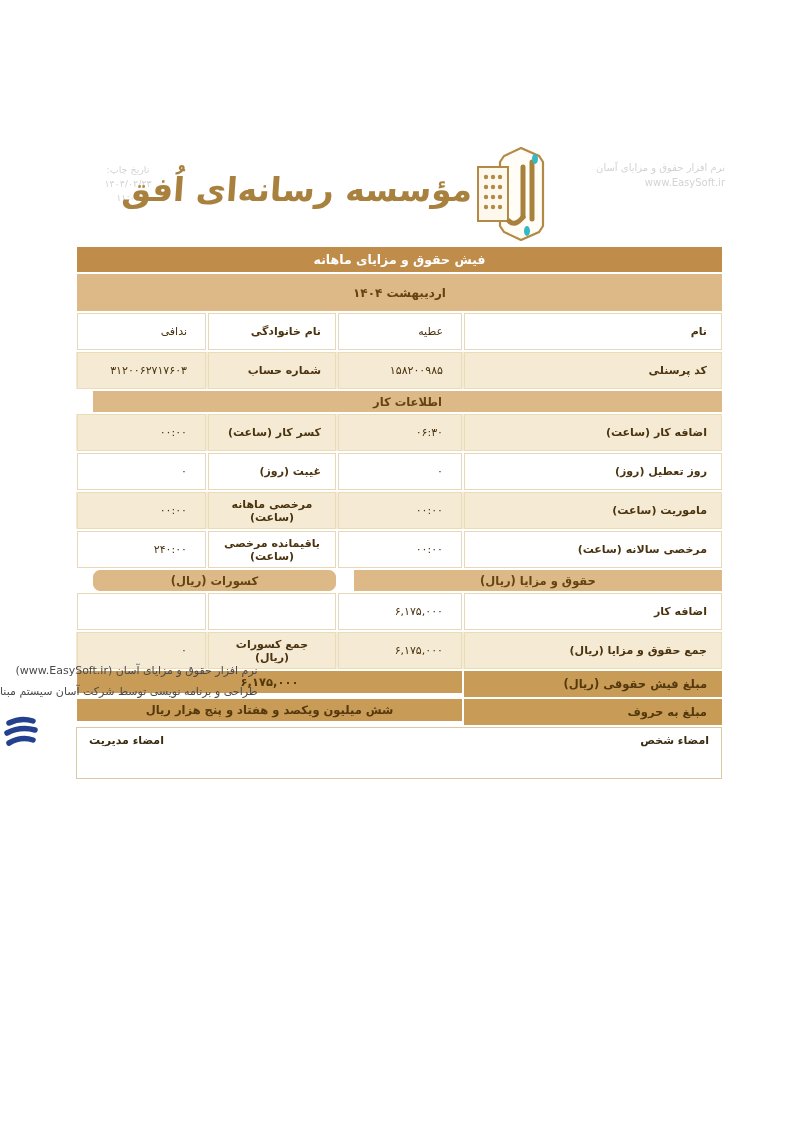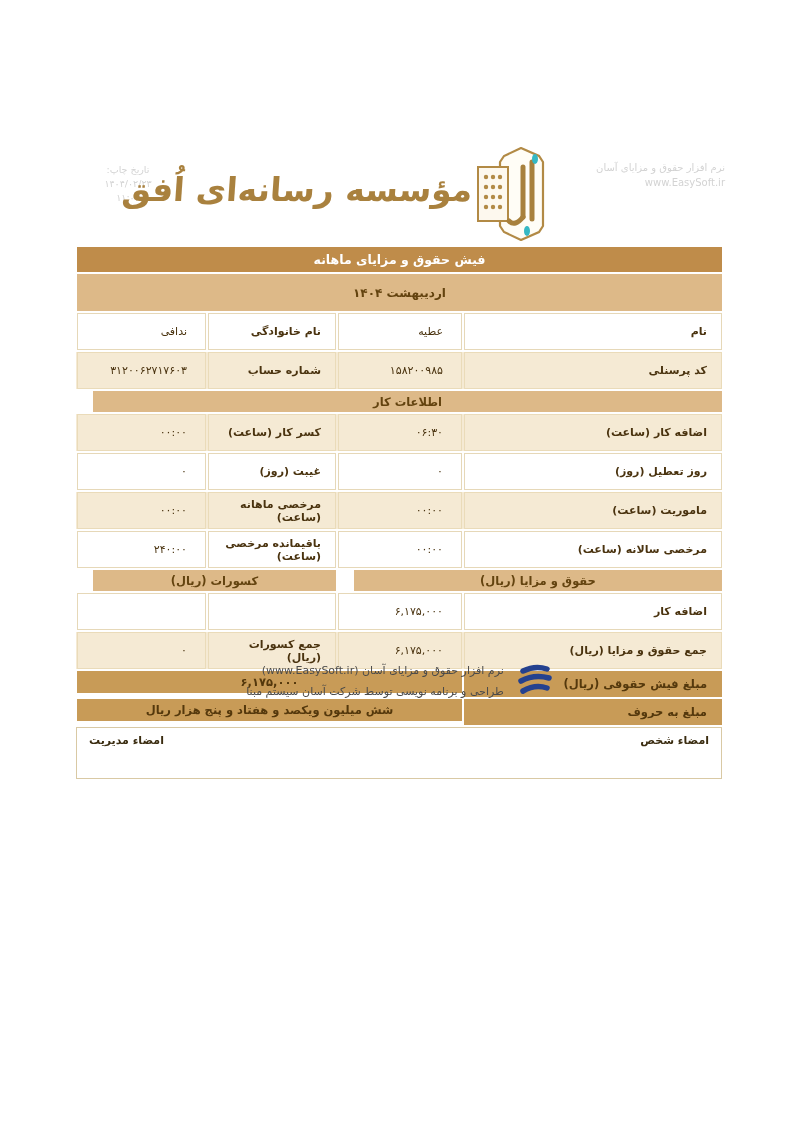--- a/index.html
+++ b/index.html
@@ -32,54 +32,54 @@
     margin-bottom:2px;
   }
   .cell{
     display:flex;align-items:center;min-width:0;
     font-size:11px;color:#4a330f;border:1px solid #e6d8b8;box-sizing:border-box;
   }
   .h23 .cell{height:37px;}
   .h25 .cell{height:25px;}
   .h22 .cell{height:22px;}
   .h21 .cell{height:21px;margin-left:16px;}
-  .lab{font-weight:bold;justify-content:flex-start;padding:12px 14px;background:#ffffff;}
+  .lab{font-weight:bold;justify-content:flex-start;padding:12px 14px;background:#ffffff;text-align:center;}
   .val{justify-content:flex-end;padding:0 18px;background:#ffffff;direction:ltr;}
   .beige .lab,.beige .val,.beige{background:#f5ead4;border-color:#eadbb9;}
   .titlebar .cell{
     grid-column:1 / span 4;background:#bf8c4a;border-color:#bf8c4a;
     color:#ffffff;font-weight:bold;font-size:12.5px;justify-content:center;
   }
   .subbar .cell{
     grid-column:1 / span 4;background:#ddb988;border-color:#ddb988;
     color:#63430f;font-weight:bold;font-size:12px;justify-content:center;
   }
   .sechdr .cell{
     background:#ddb988;border-color:#ddb988;color:#63430f;
     font-weight:bold;font-size:11.5px;justify-content:center;
   }
   .span-full{grid-column:1 / span 4;}
   .span-right{grid-column:1 / span 2;}
-  .span-left{grid-column:3 / span 2;}
+  .span-left{grid-column:3 / span 2;border-radius:7px;}
   .span-merge{grid-column:2 / span 3;}
   .tanrow .cell{
     background:#c89b57;border-color:#c89b57;color:#54380c;font-weight:bold;font-size:11.5px;
   }
   .tanrow .merged{justify-content:center;direction:ltr;}
   .tanrow .words{justify-content:center;direction:rtl;}
   .sigbox{
     height:52px;background:#ffffff;border:1px solid #d9c9a4;box-sizing:border-box;
     position:relative;font-size:11px;font-weight:bold;color:#3a2c10;
   }
   .sig-right{position:absolute;top:6px;right:12px;}
   .sig-left{position:absolute;top:6px;left:12px;}
   
   .footer{
     position:absolute;top:660px;left:0;width:800px;
-    display:flex;justify-content:center;align-items:flex-start;gap:10px;
+    display:flex;justify-content:center;align-items:flex-start;gap:10px;flex-direction:column;
   }
   .footer-text{
     direction:rtl;text-align:right;color:#4a4a4a;font-size:11px;line-height:21px;
   }
   .footer-logo{margin-top:4px;}
 </style>
 </head>
 <body>
 
 <div class="print-info">

